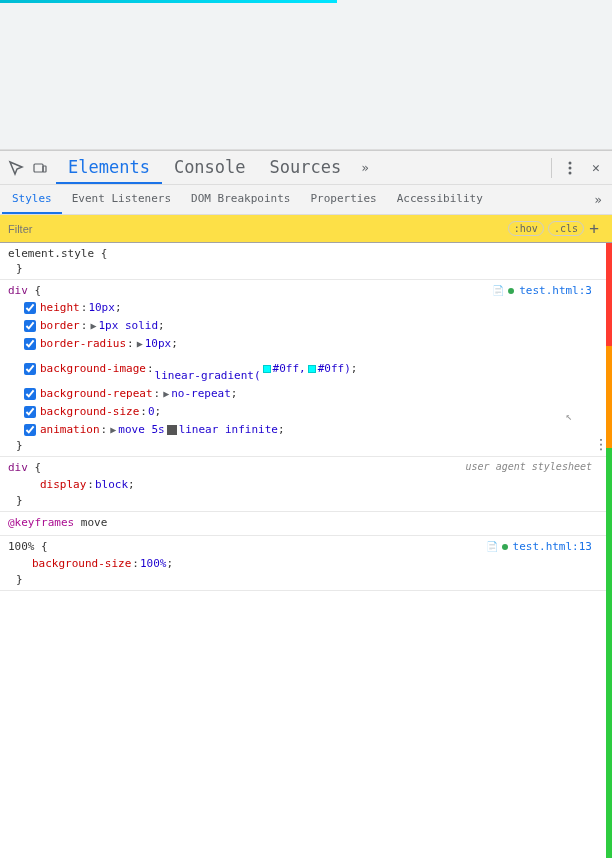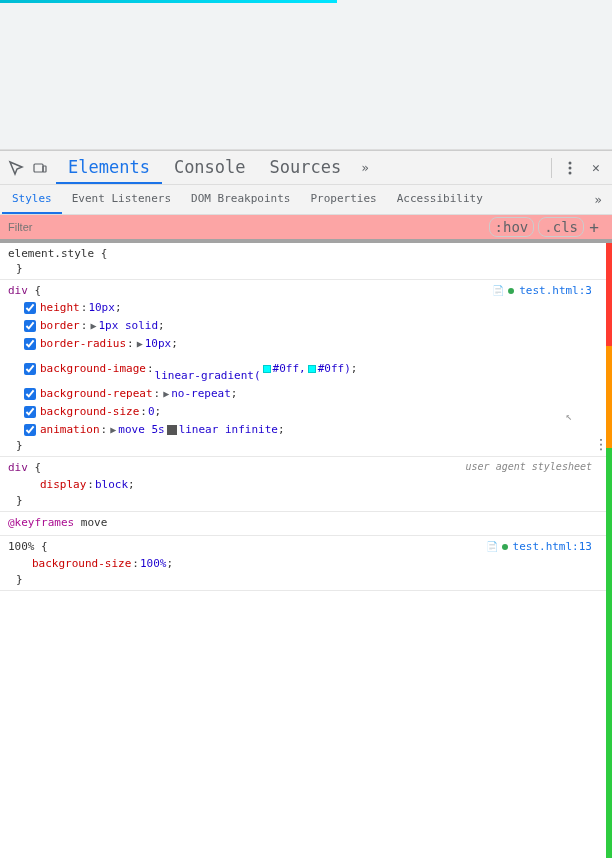--- a/index.html
+++ b/index.html
@@ -150,42 +150,42 @@
       justify-content: center;
       color: #5f6368;
       cursor: pointer;
     }
 
     
     .filter-bar {
       display: flex;
       align-items: center;
       height: 28px;
-      border-bottom: 4px solid #a3a3a3;
-      background: #fca5a5;
+      border-bottom: 1px solid #a3a3a3;
+      background: #fde047;
       flex-shrink: 0;
       padding: 0 8px;
     }
     .filter-input {
       flex: 1;
       border: none;
       outline: none;
       font-size: 11px;
       color: #333;
       background: transparent;
     }
     .filter-badges {
       display: flex;
       gap: 4px;
     }
     .filter-badge {
       padding: 1px 5px;
       border: 1px solid #ccc;
       border-radius: 8px;
-      font-size: 14px;
+      font-size: 10px;
       color: #5f6368;
       cursor: pointer;
     }
     .filter-add {
       width: 20px;
       height: 20px;
       display: flex;
       align-items: center;
       justify-content: center;
       color: #5f6368;

